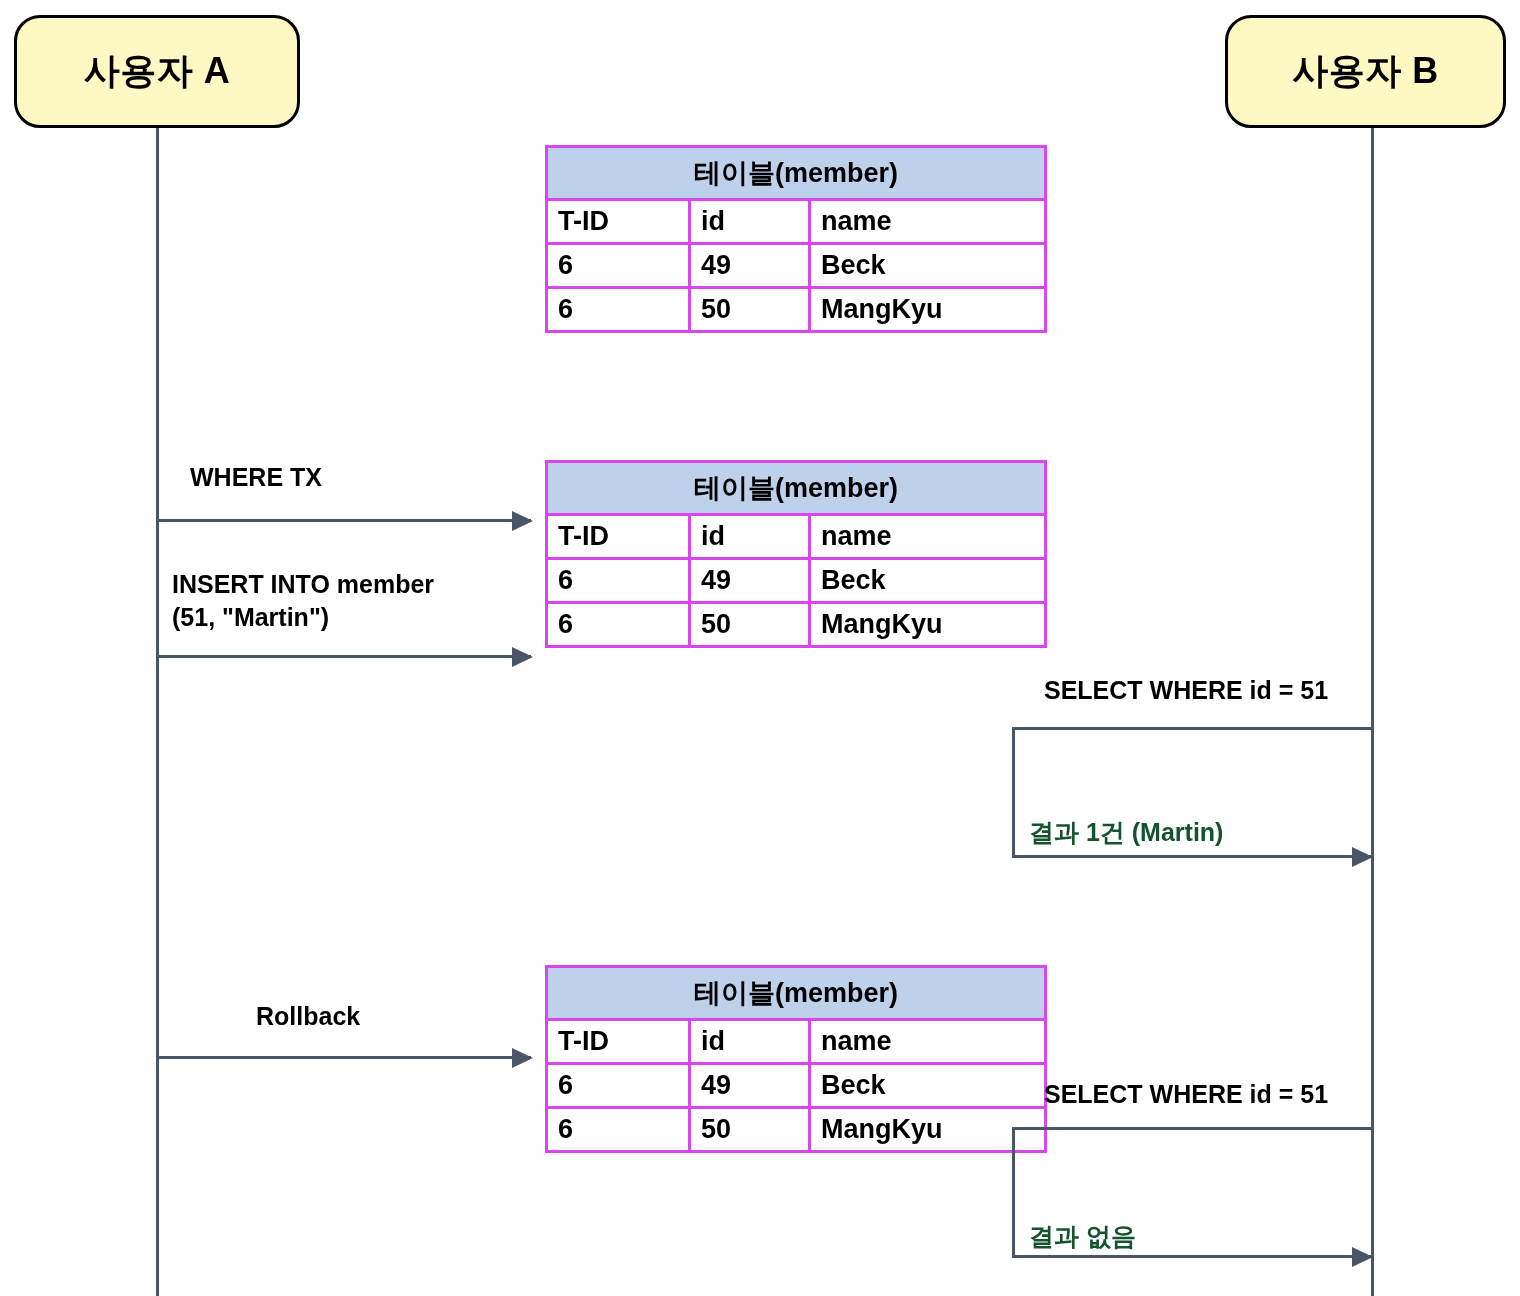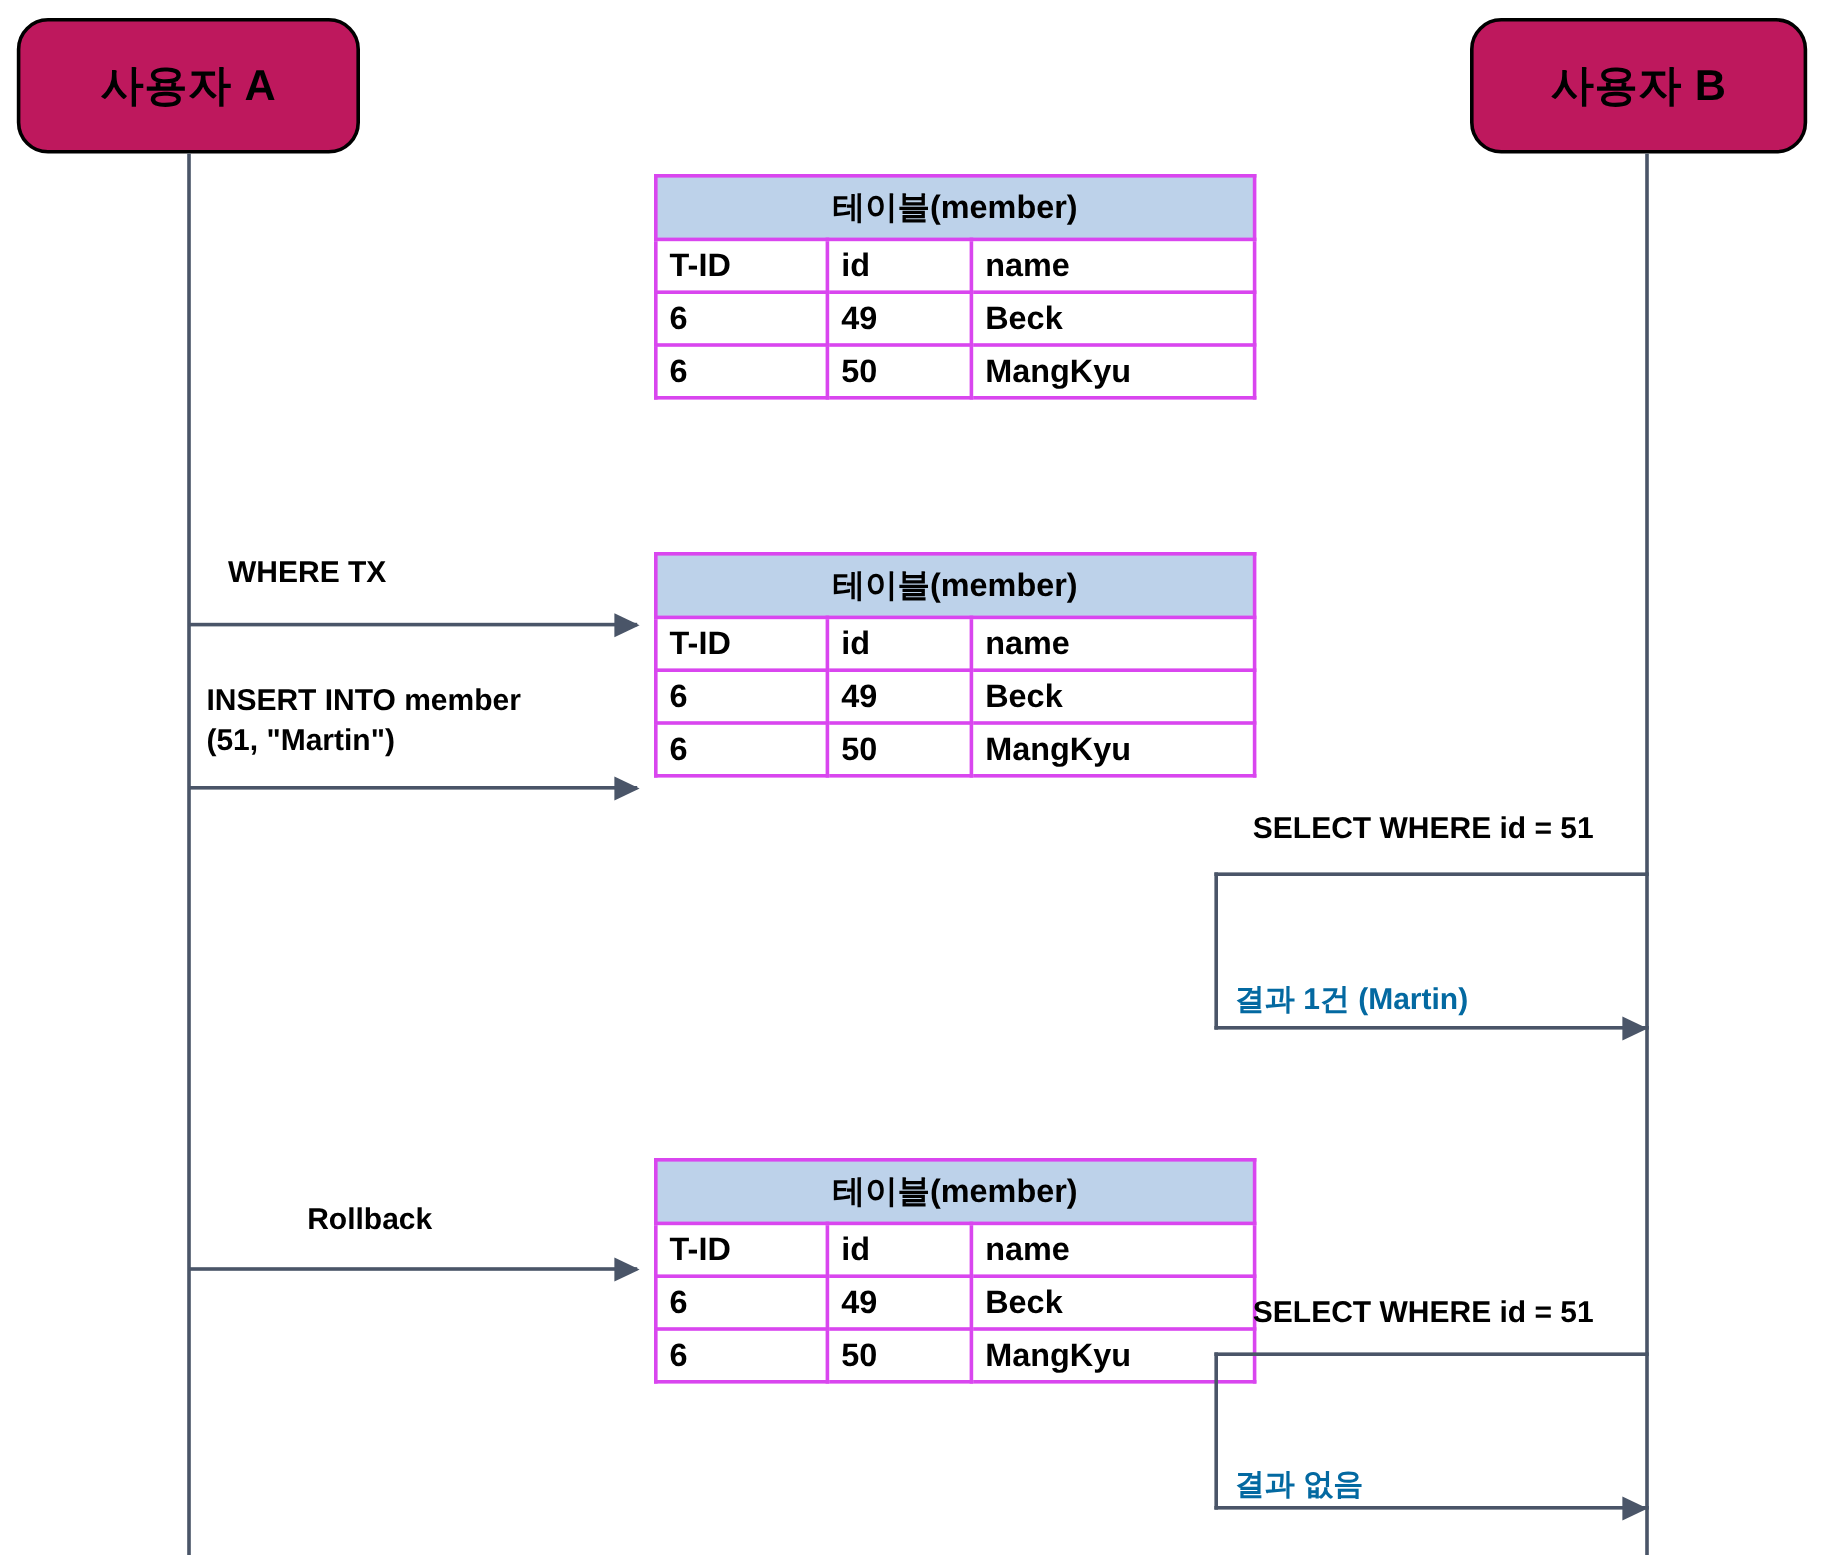--- a/index.html
+++ b/index.html
@@ -18,21 +18,21 @@
     background: #ffffff;
     overflow: hidden;
   }
 
   
   .actor-box {
     position: absolute;
     box-sizing: border-box;
     border: 3px solid #000000;
     border-radius: 26px;
-    background: #be185d;
+    background: #fef9c3;
     display: flex;
     align-items: center;
     justify-content: center;
     font-weight: bold;
     font-size: 36px;
     color: #000000;
     letter-spacing: 0.5px;
   }
 
   
@@ -83,21 +83,21 @@
     width: 0;
     height: 0;
     border-top: 10px solid transparent;
     border-bottom: 10px solid transparent;
     border-left: 21px solid #4a5568;
   }
   .uconn-label {
     position: absolute;
     font-size: 25px;
     font-weight: bold;
-    color: #0369a1;
+    color: #14532d;
     white-space: nowrap;
   }
   .sel-label {
     position: absolute;
     font-size: 25px;
     font-weight: bold;
     color: #000000;
     white-space: nowrap;
     margin-left: 48px;
   }

